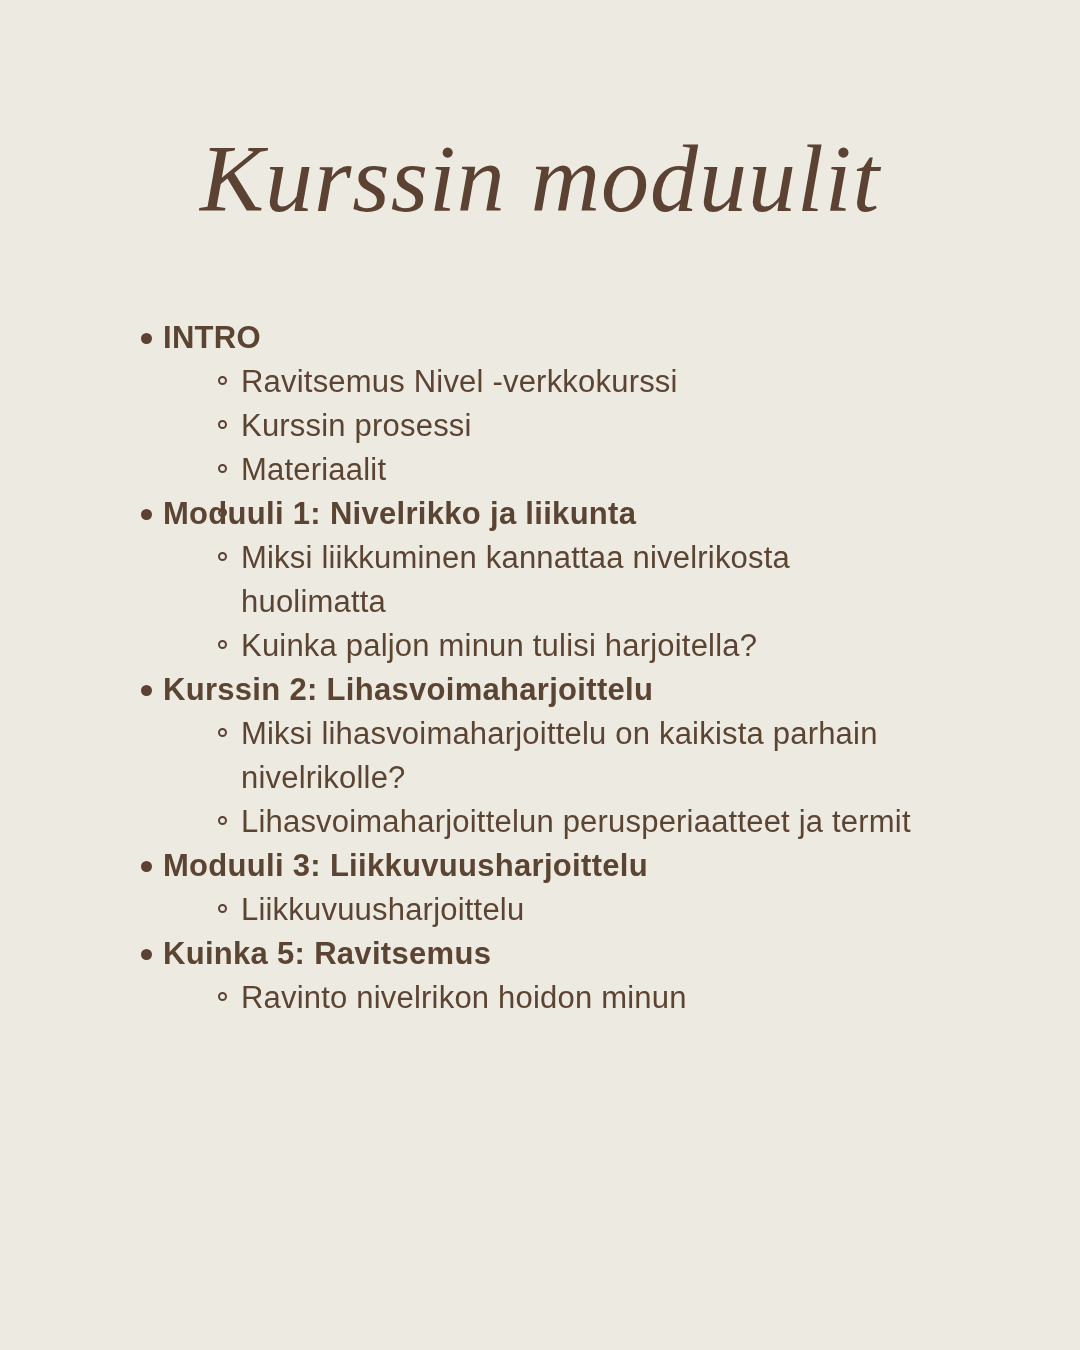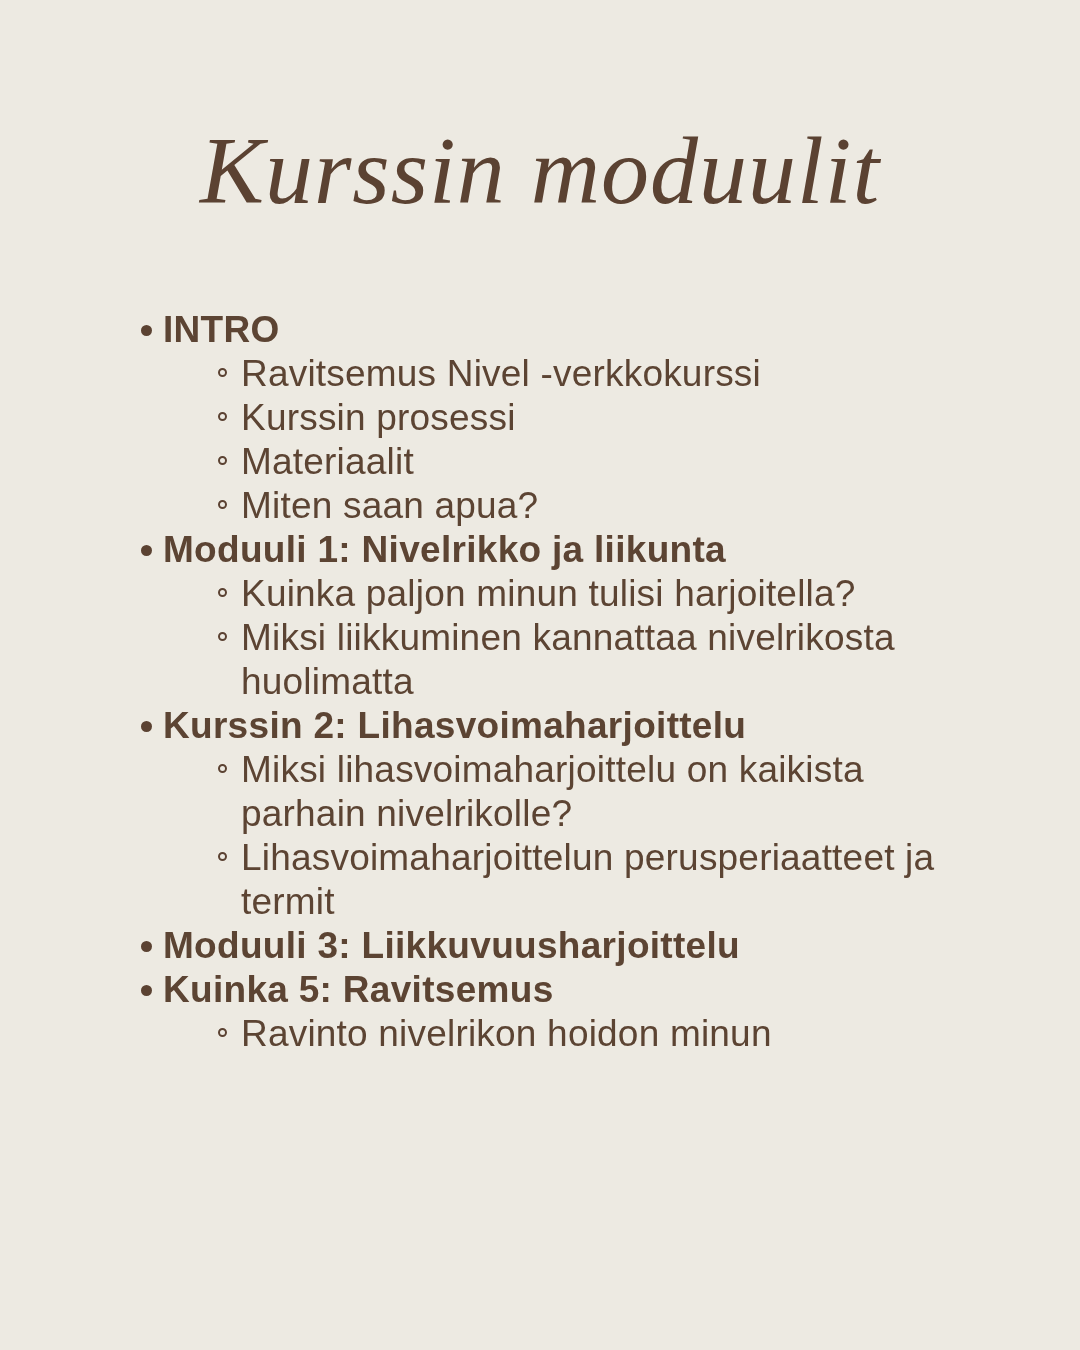--- a/index.html
+++ b/index.html
@@ -15,36 +15,36 @@
     overflow: hidden;
   }
   .slide {
     position: relative;
     width: 1080px;
     height: 1350px;
     box-sizing: border-box;
     padding-top: 118px;
   }
   .title {
-    margin: 0;
+    margin: 8px;
     font-family: "Liberation Serif", "DejaVu Serif", serif;
     font-style: italic;
     font-weight: 400;
     font-size: 96px;
     line-height: 1.1;
     text-align: center;
     color: #5B4232;
     letter-spacing: 1px;
   }
   .outline {
     list-style: none;
     margin: 84px 0 16px 141px;
     padding: 0;
     width: 800px;
-    font-size: 37px;
+    font-size: 31px;
     line-height: 44px;
     letter-spacing: 0.2px;
   }
   .module {
     position: relative;
     padding-left: 22px;
   }
   .module-bullet {
     position: absolute;
     left: 0;
@@ -83,28 +83,30 @@
 </head>
 <body>
 
 <div class="slide">
   <h1 class="title">Kurssin moduulit</h1>
   <ul class="outline">
       <li class="module"><span class="module-bullet"></span><span class="module-label">INTRO</span><ul class="sub-list">
           <li class="lesson"><span class="lesson-bullet"></span><span>Ravitsemus Nivel -verkkokurssi</span></li>
           <li class="lesson"><span class="lesson-bullet"></span><span>Kurssin prosessi</span></li>
           <li class="lesson"><span class="lesson-bullet"></span><span>Materiaalit</span></li>
-          <li class="lesson"><span class="lesson-bullet"></span><span>Miten saan apua?</span></li>
+          <li class="lesson"><span class="lesson-bullet"></span></li>
         </ul></li>
       <li class="module"><span class="module-bullet"></span><span class="module-label">Moduuli 1: Nivelrikko ja liikunta</span><ul class="sub-list">
+          <li class="lesson"><span class="lesson-bullet"></span><span>Miksi liikkuminen kannattaa nivelrikosta huolimatta</span></li>
           <li class="lesson"><span class="lesson-bullet"></span><span>Kuinka paljon minun tulisi harjoitella?</span></li>
-          <li class="lesson"><span class="lesson-bullet"></span><span>Miksi liikkuminen kannattaa nivelrikosta huolimatta</span></li>
         </ul></li>
       <li class="module"><span class="module-bullet"></span><span class="module-label">Kurssin 2: Lihasvoimaharjoittelu</span><ul class="sub-list">
           <li class="lesson"><span class="lesson-bullet"></span><span>Miksi lihasvoimaharjoittelu on kaikista parhain nivelrikolle?</span></li>
           <li class="lesson"><span class="lesson-bullet"></span><span>Lihasvoimaharjoittelun perusperiaatteet ja termit</span></li>
         </ul></li>
-      <li class="module"><span class="module-bullet"></span><span class="module-label">Moduuli 3: Liikkuvuusharjoittelu</span></li>
+      <li class="module"><span class="module-bullet"></span><span class="module-label">Moduuli 3: Liikkuvuusharjoittelu</span><ul class="sub-list">
+          <li class="lesson"><span class="lesson-bullet"></span><span>Liikkuvuusharjoittelu</span></li>
+        </ul></li>
       <li class="module"><span class="module-bullet"></span><span class="module-label">Kuinka 5: Ravitsemus</span><ul class="sub-list">
           <li class="lesson"><span class="lesson-bullet"></span><span>Ravinto nivelrikon hoidon minun</span></li>
         </ul></li>
     </ul>
 </div>
 
 </body></html>

